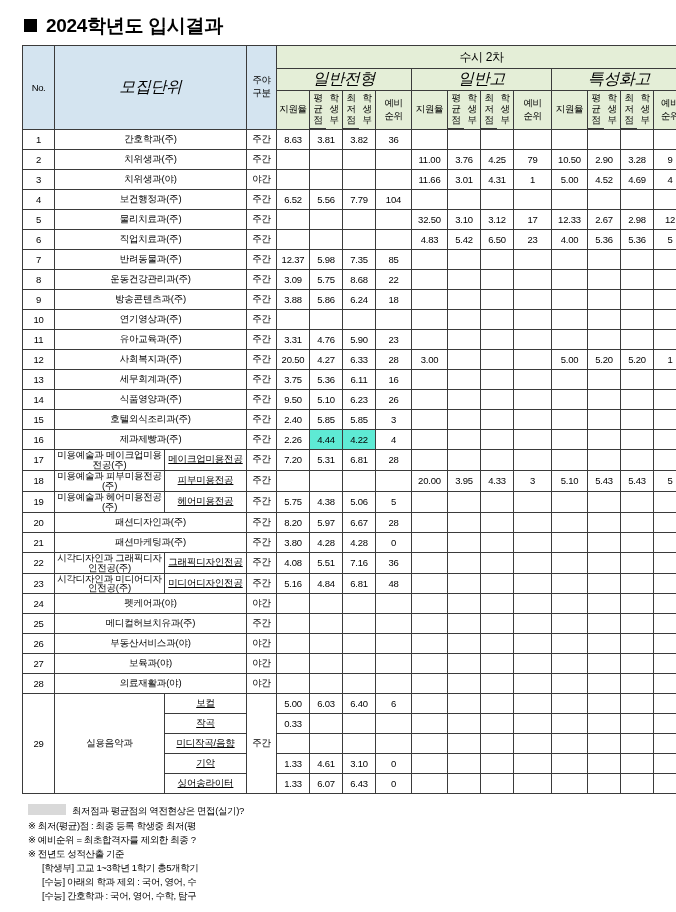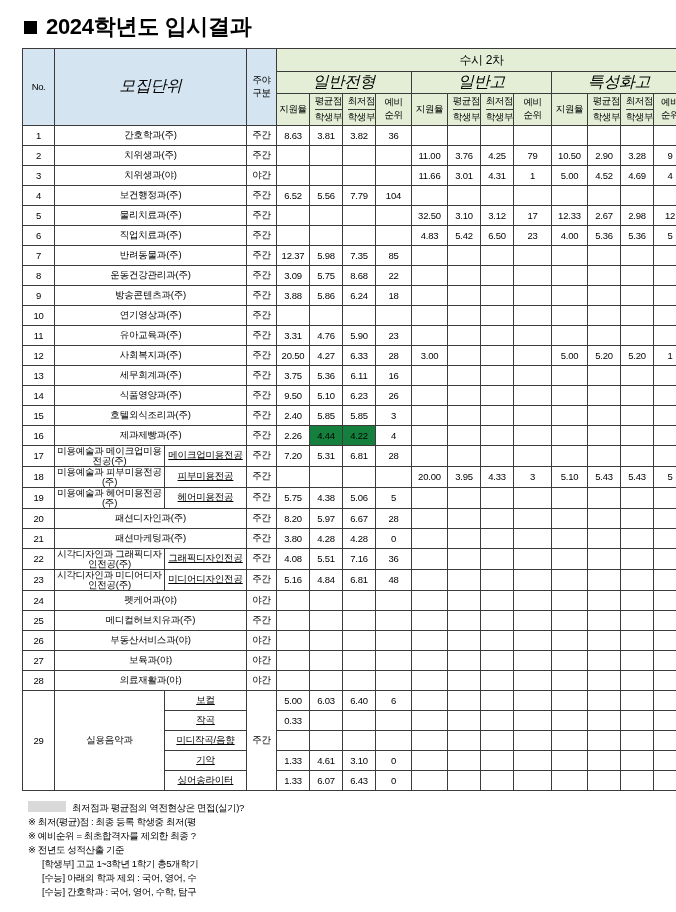--- a/index.html
+++ b/index.html
@@ -29,21 +29,21 @@
     gap: 9px;
     margin: 2px 0 10px 2px;
   }
   .title-marker {
     width: 13px;
     height: 13px;
     background: #000;
     display: inline-block;
   }
   .title-text {
-    font-size: 22px;
+    font-size: 19px;
     font-weight: bold;
     letter-spacing: -0.3px;
     line-height: 1;
     white-space: nowrap;
   }
 
   
   table.result {
     border-collapse: collapse;
     table-layout: fixed;
@@ -72,24 +72,23 @@
   }
   th.big {
     font-size: 12px;
   }
   th.mid {
     font-size: 16px;
     font-style: italic;
   }
   .hdr-stack {
     display: flex;
-    flex-direction: column;
+    flex-direction: row;
     height: 100%;
     justify-content: stretch;
-    align-items: flex-end;
   }
   .hdr-stack > div {
     padding: 2px 0;
     line-height: 1.15;
   }
   .hdr-stack > div:first-child {
     border-bottom: 1px solid #3b3b3b;
   }
 
   
@@ -114,21 +113,21 @@
   td.unit-major {
     font-size: 9.5px;
     letter-spacing: -0.4px;
     text-decoration: underline;
   }
   td.daynight {
     font-size: 8.5px;
     letter-spacing: -0.5px;
   }
   td.num { font-size: 9px; }
-  td.hl { background: #15803d; }
+  td.hl { background: #5eead4; }
   td.merge-name {
     font-size: 10px;
     letter-spacing: -0.4px;
   }
 
   
   .notes {
     margin-top: 10px;
     margin-left: 6px;
     font-size: 9.5px;

